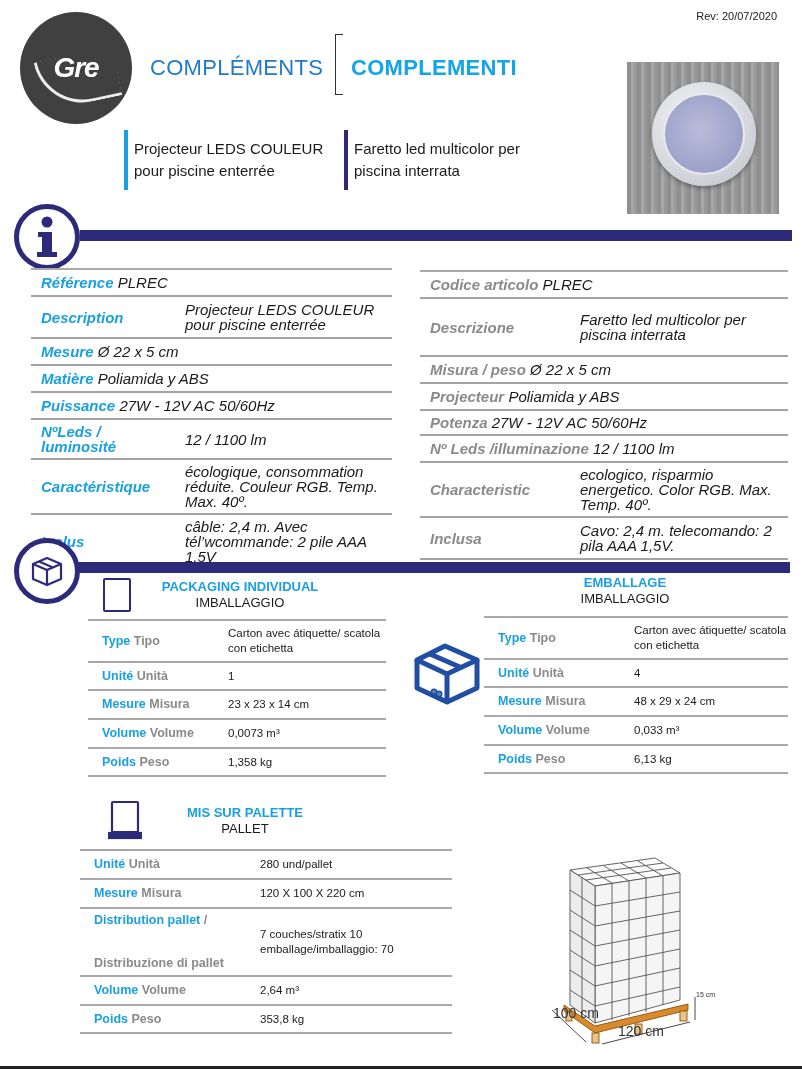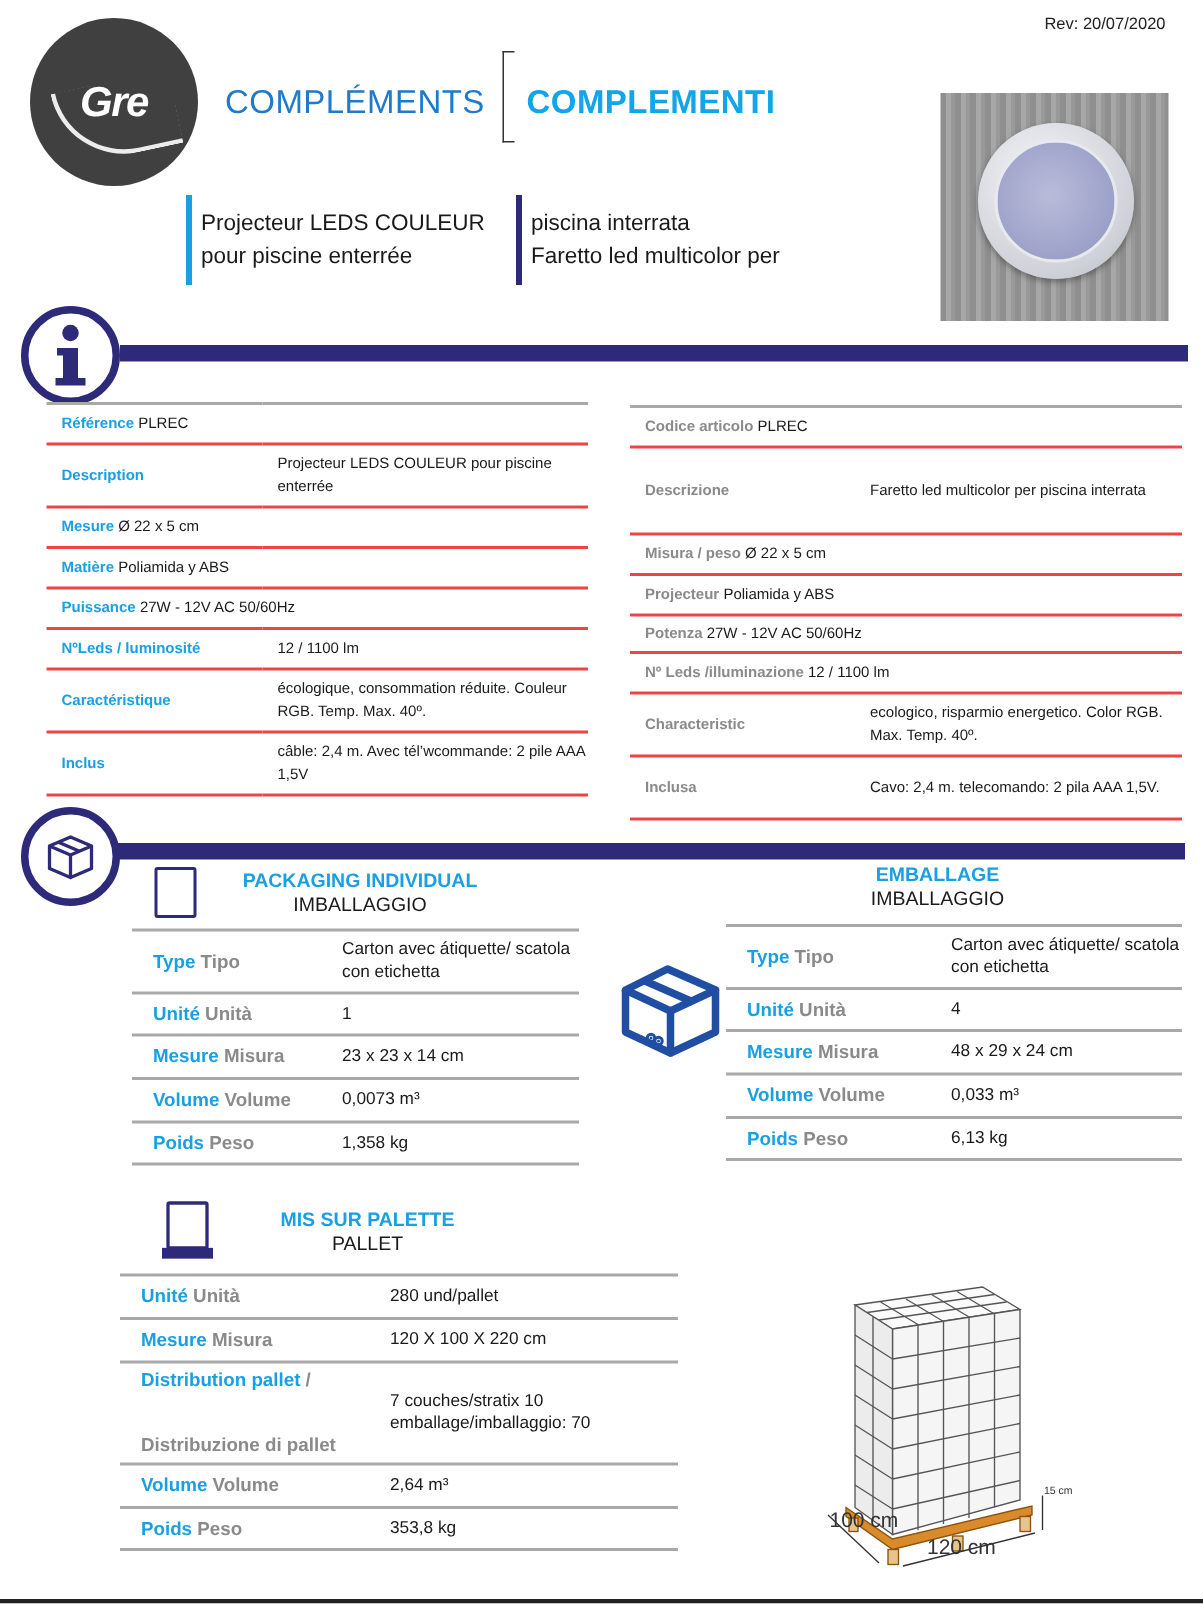--- a/index.html
+++ b/index.html
@@ -21,21 +21,21 @@
   .sub { font-size: 15px; line-height: 22px; color: #1a1a1a; }
 
   .photo { left: 627px; top: 62px; width: 152px; height: 152px; background: repeating-linear-gradient(90deg,#8f8f8f 0 4px,#a7a7a7 4px 7px,#999 7px 10px); }
   .lamp-outer { position: absolute; left: 25px; top: 20px; width: 104px; height: 104px; border-radius: 50%; background: radial-gradient(circle at 40% 35%,#f4f5f8,#cfd1d8 70%,#b5b7bf); box-shadow: 0 2px 4px rgba(0,0,0,.35); }
   .lamp-inner { position: absolute; left: 11px; top: 11px; width: 82px; height: 82px; border-radius: 50%; background: radial-gradient(circle at 45% 45%,#b9bcd9,#9a9fc8 75%,#8a8fbc); border: 2px solid #e8e9ee; }
 
   .section-icon { width: 66px; height: 66px; border-radius: 50%; border: 5px solid #2e2a7a; background: #fff; display: flex; align-items: center; justify-content: center; }
   .section-bar { height: 11px; background: #2e2a7a; }
 
   table.spec { border-collapse: collapse; width: 100%; }
-  table.spec td { border-bottom: 2px solid #ef4444; vertical-align: middle; font-size: 10px; line-height: 15px; padding: 4px 0 4px 10px; }
+  table.spec td { border-bottom: 2px solid #a3a3a3; vertical-align: middle; font-size: 15px; line-height: 15px; padding: 4px 0 4px 10px; font-style: italic; }
   table.spec tr:first-child td { border-top: 2px solid #a9a9a9; }
   .lbl-fr { color: #1aa0e2; font-weight: bold; }
   .lbl-it { color: #8a8a8a; font-weight: bold; }
   .val { color: #1a1a1a; }
 
   .pk-title { text-align: center; font-size: 13px; line-height: 16px; }
   .pk-fr { color: #1aa0e2; font-weight: bold; }
   .pk-it { color: #1a1a1a; font-size: 13px; }
 
   table.pk { border-collapse: collapse; width: 100%; }
@@ -60,22 +60,22 @@
 <div class="abs bracket"></div>
 <div class="abs title-it">COMPLEMENTI</div>
 
 <div class="abs sub-bar" style="left:124px;top:130px;background:#1aa0e2;"></div>
 <div class="abs sub" style="left:134px;top:138px;">
   <div>Projecteur LEDS COULEUR</div>
   <div>pour piscine enterrée</div>
 </div>
 <div class="abs sub-bar" style="left:344px;top:130px;background:#2e2a7a;"></div>
 <div class="abs sub" style="left:354px;top:138px;">
+  <div>Faretto led multicolor per</div>
   <div>piscina interrata</div>
-  <div>Faretto led multicolor per</div>
 </div>
 
 <div class="abs photo">
   <div class="lamp-outer">
       <div class="lamp-inner"></div>
     </div>
 </div>
 
 <div class="abs section-icon" style="left:14px;top:204px;">
   <svg width="40" height="44" viewBox="0 0 40 44">

